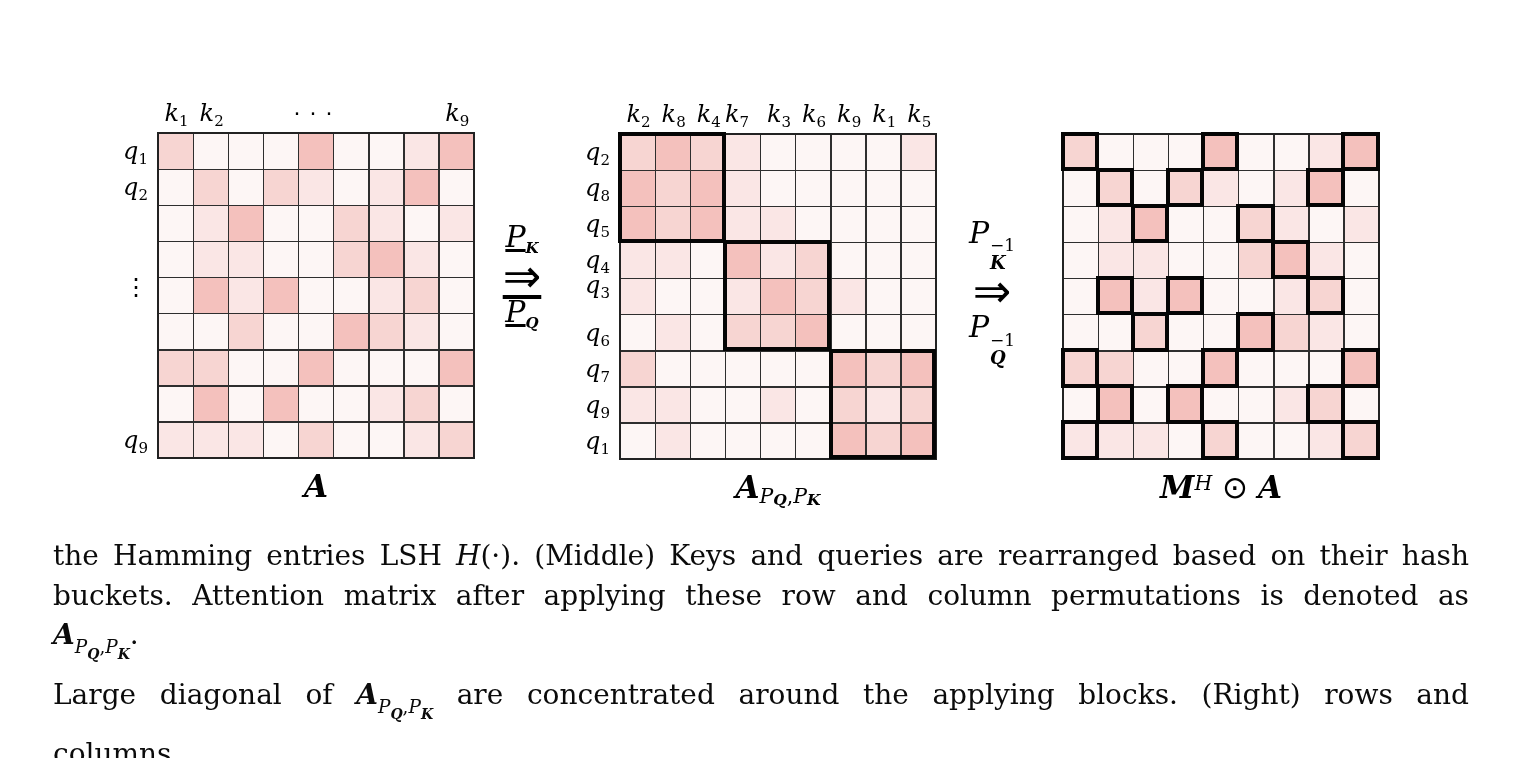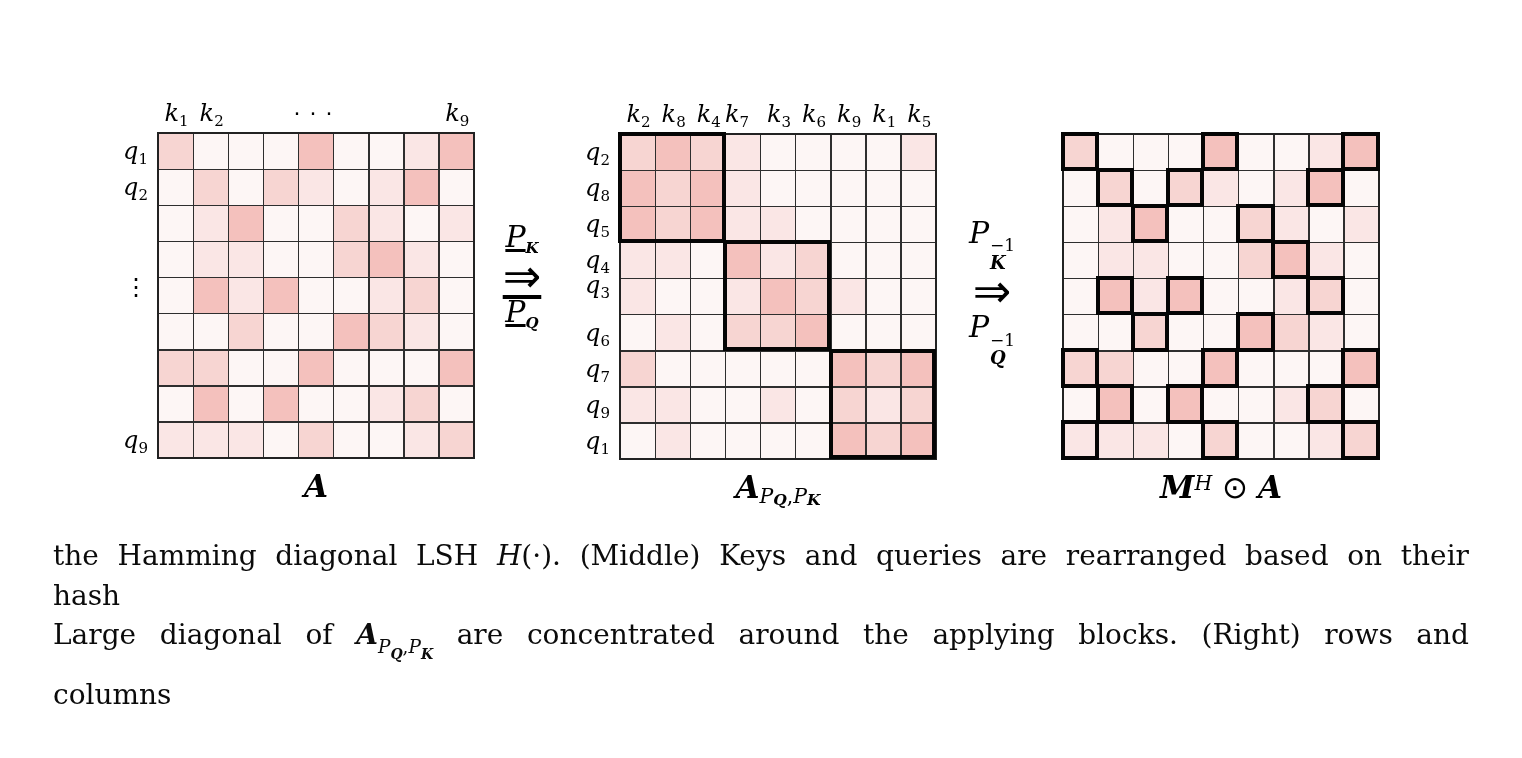--- a/index.html
+++ b/index.html
@@ -375,15 +375,16 @@
       <div class="mask-outline" style="left: 103.8px; top: 251.2px; width: 38.6px; height: 39.6px;"></div>
       <div class="mask-outline" style="left: 244.2px; top: 251.2px; width: 38.6px; height: 39.6px;"></div>
       <div class="mask-outline" style="left: -1.5px; top: 287.3px; width: 38.6px; height: 39.6px;"></div>
       <div class="mask-outline" style="left: 138.9px; top: 287.3px; width: 38.6px; height: 39.6px;"></div>
       <div class="mask-outline" style="left: 279.3px; top: 287.3px; width: 38.6px; height: 39.6px;"></div>
     </div>
   <div class="mcap" style="left:159px;top:336px;"><span class="bi">M</span><span class="sup1">H</span><span class="op"> ⊙ </span><span class="bi">A</span></div>
 </div>
 
 <div class="caption">
-    <div class="cap-line just"><span class="">the Hamming diagonal LSH </span><span class="it">H</span><span class="">(·).  (Middle) Keys and queries are rearranged based on their hash</span></div>
+    <div class="cap-line just"><span class="">the Hamming entries LSH </span><span class="it">H</span><span class="">(·).  (Middle) Keys and queries are rearranged based on their hash</span></div>
+    <div class="cap-line just"><span class="">buckets.  Attention matrix after applying these row and column permutations is denoted as </span><span class="bi">A</span><span class="it s1">P</span><span class="s2">Q</span><span class="s1">,</span><span class="it s1">P</span><span class="s2">K</span><span class="">.</span></div>
     <div class="cap-line just"><span class="">Large diagonal of </span><span class="bi">A</span><span class="it s1">P</span><span class="s2">Q</span><span class="s1">,</span><span class="it s1">P</span><span class="s2">K</span><span class=""> are concentrated around the applying blocks.  (Right) rows and columns</span></div>
   </div>
 
 </body></html>

